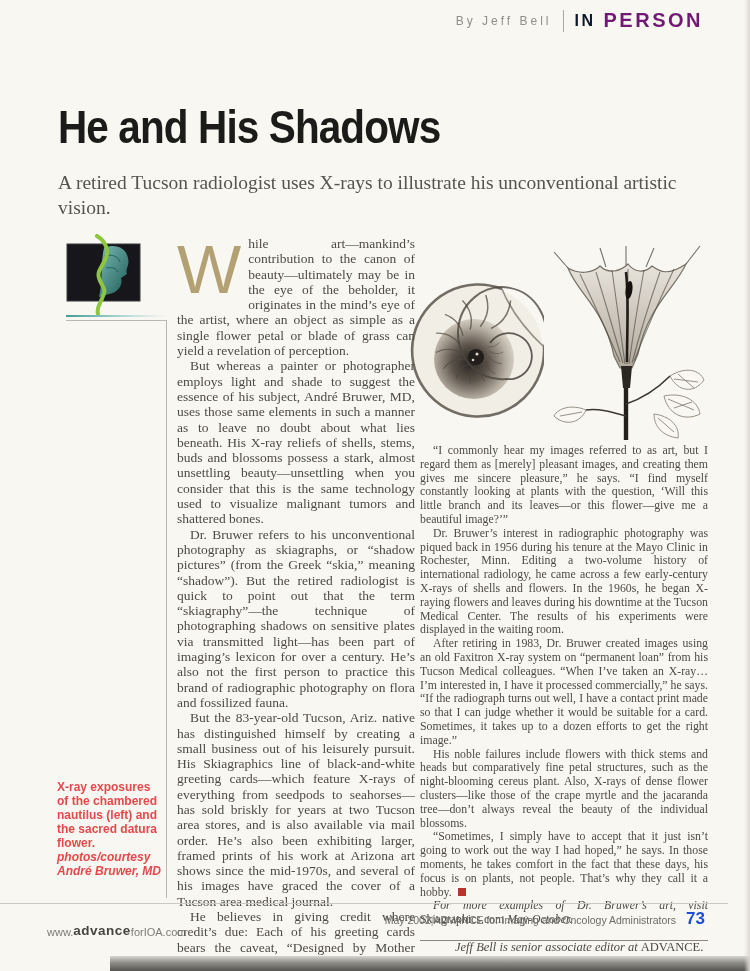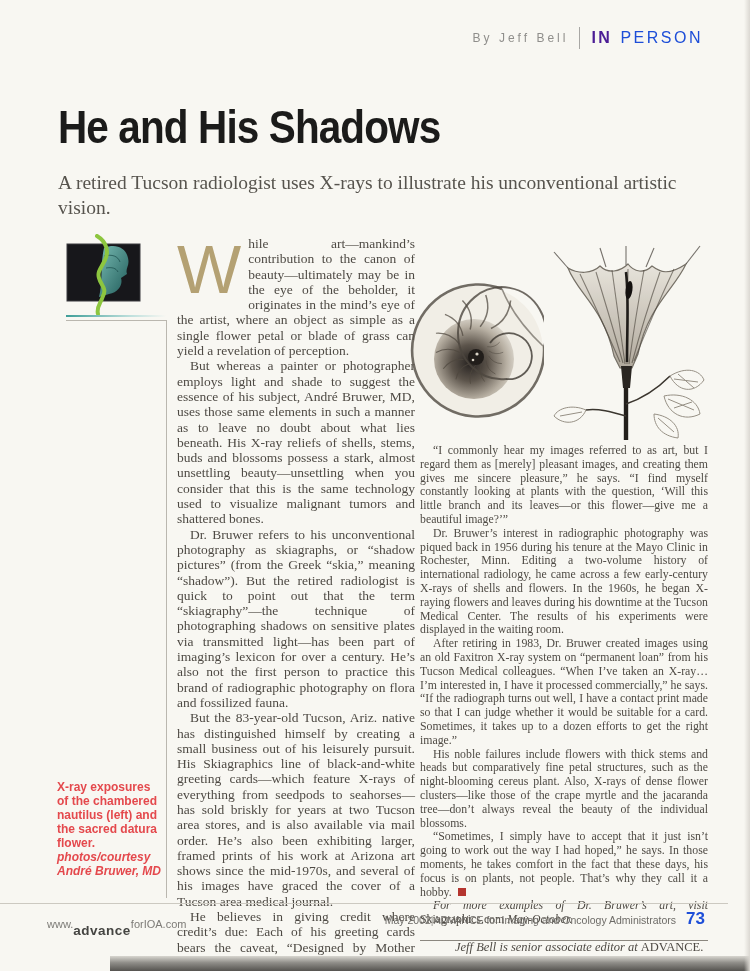--- a/index.html
+++ b/index.html
@@ -3,26 +3,26 @@
 <meta charset="utf-8">
 <style>
   * { margin:0; padding:0; box-sizing:border-box; }
   html,body { background:#e9e7e2; }
   .page {
     position:relative; width:750px; height:971px; margin:0 auto;
     background:#f8f7f2; overflow:hidden;
     font-family:"Liberation Serif", serif; color:#4e4a44;
   }
   
-  .byline-row { position:absolute; top:27px; right:47px; display:flex; align-items:center; gap:11px;
+  .byline-row { position:absolute; top:9px; right:47px; display:flex; align-items:center; gap:11px;
     font-family:"Liberation Sans", sans-serif; }
   .byline-author { font-size:12px; letter-spacing:3px; color:#8f8e8b; }
   .byline-divider { width:1px; height:22px; background:#a8a7a4; }
-  .section-in { font-size:16px; font-weight:bold; letter-spacing:2.5px; color:#4c1d95; }
-  .section-person { font-size:16px; font-weight:normal; letter-spacing:2.5px; color:#1d4ed8; margin-left:-3px; }
+  .section-in { font-size:16px; font-weight:bold; letter-spacing:2.5px; color:#0f172a; }
+  .section-person { font-size:20px; font-weight:bold; letter-spacing:2.5px; color:#701a75; margin-left:-3px; }
   
   .title { position:absolute; left:58px; top:100px; font-family:"Liberation Sans", sans-serif;
     font-size:46px; font-weight:bold; letter-spacing:-1px; color:#1b1b1a; white-space:nowrap;
     transform:scaleX(.88); transform-origin:0 0; }
   .deck { position:absolute; left:58px; top:170px; width:630px; font-size:19.5px;
     line-height:25px; color:#57544e; }
   
   .thumb { position:absolute; left:62px; top:234px; }
   .teal-line { position:absolute; left:66px; top:315px; width:100px; height:2px;
     background:linear-gradient(to right,#3f9e98,#bfe0dd 65%,rgba(191,224,221,0)); }
@@ -45,21 +45,21 @@
   .more-info .site { font-style:normal; }
   .bio-rule { border:none; border-top:1px solid #8b877f; margin:13px 0 0 0; width:100%; }
   .bio { margin-top:9px; padding-left:22px; font-style:italic; font-size:12.5px; text-align:left; text-indent:0; }
   .bio .brand { font-style:normal; }
   
   .nautilus { position:absolute; left:406px; top:245px; }
   .datura { position:absolute; left:546px; top:236px; }
   
   .footer-hairline { position:absolute; left:0; top:903px; width:728px; height:1px; background:#ccc9c1; }
   .footer-left { position:absolute; left:47px; top:909px; font-family:"Liberation Sans", sans-serif;
-    font-size:11px; color:#7d7b77; display:flex; align-items:center; }
+    font-size:11px; color:#7d7b77; display:flex; align-items:flex-end; }
   .footer-left .brand { font-weight:bold; font-size:13.5px; color:#454542; letter-spacing:.5px;margin-top:14px; }
   .footer-right { position:absolute; right:45px; top:909px; font-family:"Liberation Sans", sans-serif;
     font-size:10.5px; color:#6d6b67; display:flex; align-items:baseline; }
   .footer-right .pipe { color:#9a9894; }
   .footer-right .page-num { font-weight:bold; font-size:17px; color:#1d4ed8; margin-left:10px; }
   
   .scan-bottom { position:absolute; left:110px; top:956px; width:640px; height:15px;
     background:linear-gradient(#d8d6d0,#8f8d88 45%,#55534f); }
   .scan-right { position:absolute; right:0; top:0; width:6px; height:100%;
     background:linear-gradient(to left,#dbd8d2,rgba(219,216,210,0)); }

